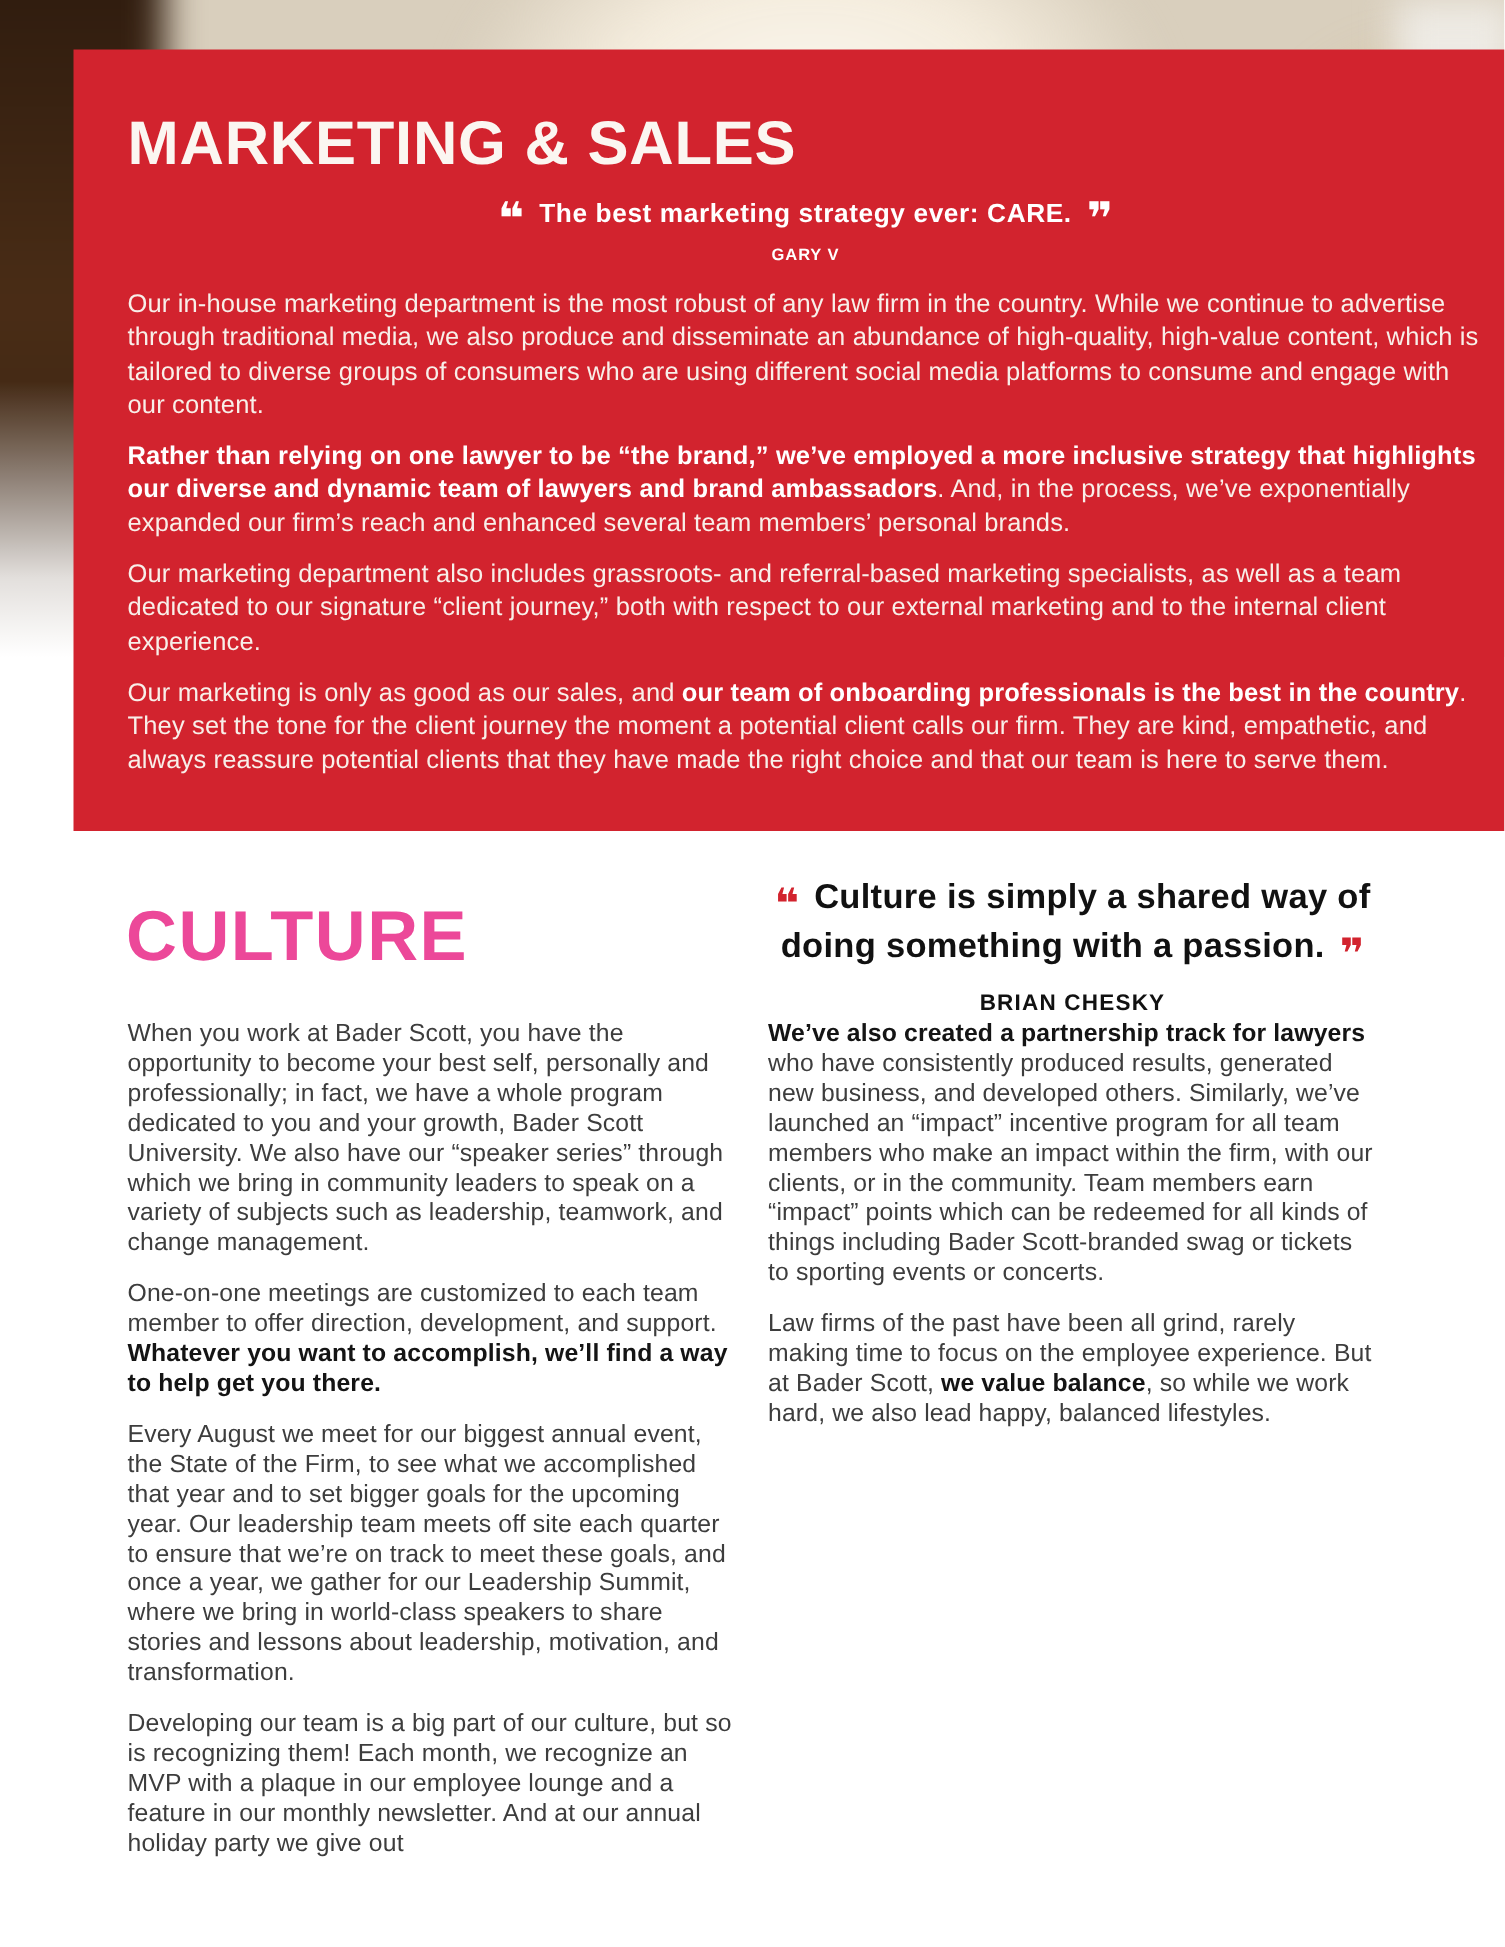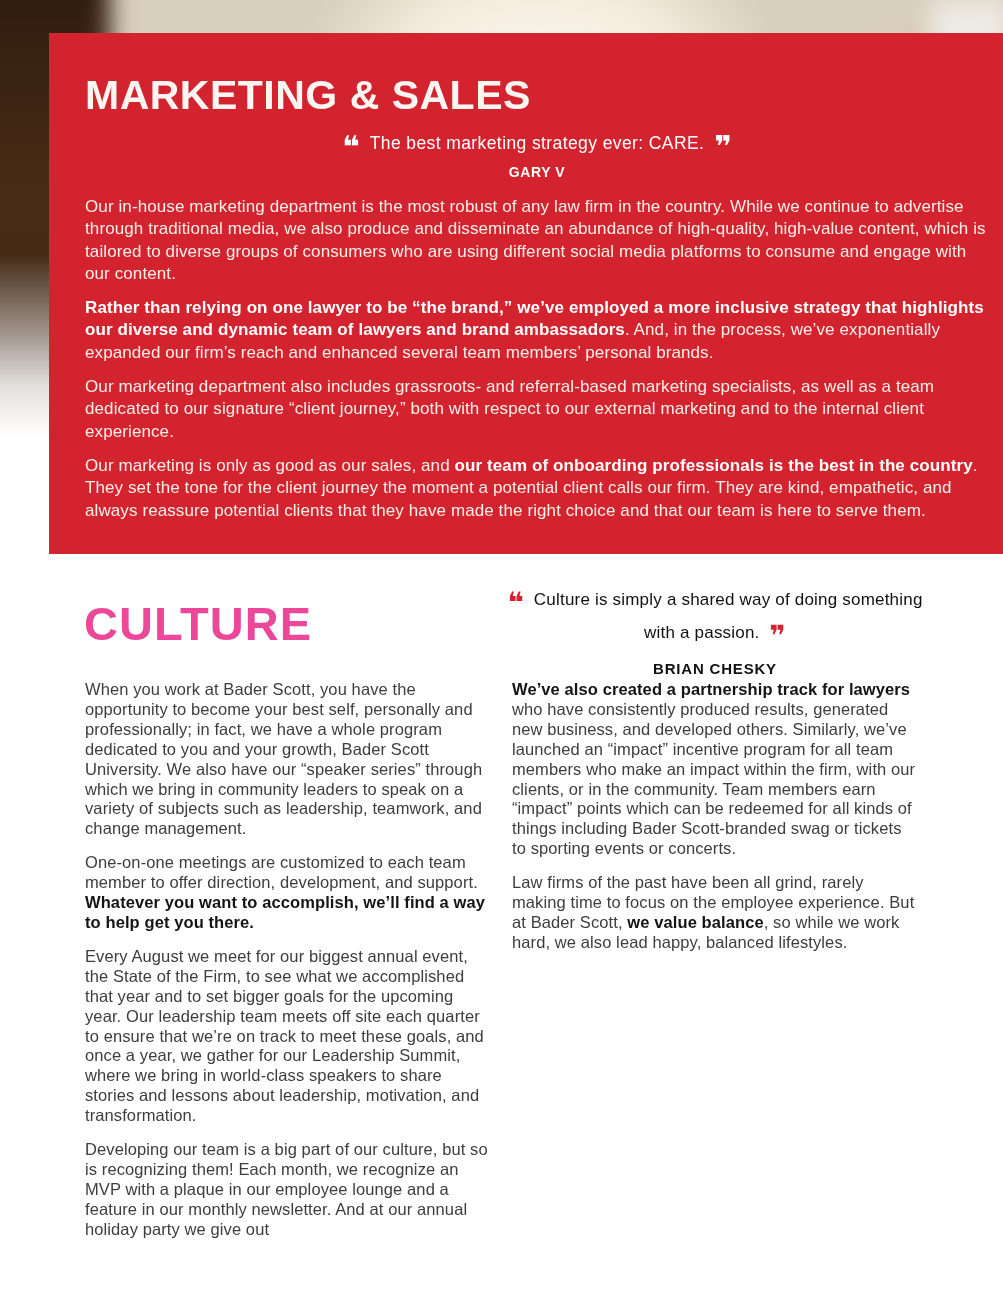--- a/index.html
+++ b/index.html
@@ -51,46 +51,46 @@
   }
   .quote-row{ text-align:center; margin:0 0 2px 0; line-height:1; }
   .qmark{
     font-family:"DejaVu Sans",sans-serif;
     font-size:30px;font-weight:700;color:#ffffff;
     vertical-align:-4px;
   }
   .qmark.open{margin-right:10px;}
   .qmark.close{margin-left:10px;}
   .quote-text{
-    font-size:17.5px;font-weight:400;color:#ffffff;letter-spacing:.4px;
+    font-size:17.5px;font-weight:700;color:#ffffff;letter-spacing:.4px;
     vertical-align:4px;
     text-align:right;
   }
   .quote-attrib{
-    text-align:center;font-size:14px;font-weight:700;color:#ffffff;
+    text-align:center;font-size:11px;font-weight:700;color:#ffffff;
     letter-spacing:.6px;margin:0 0 16px 0;
   }
   .red-panel p.body{
     margin:0 0 12px 0;
     font-size:17px;line-height:22.3px;letter-spacing:.1px;
   }
   .red-panel .seg-bold{font-weight:700;color:#ffffff;}
 
   
   .culture-title{
     position:absolute;left:84px;top:600px;margin:0;
     font-size:47px;font-weight:700;letter-spacing:1px;line-height:1;
     color:#ec4899;
   }
   .culture-quote{
     position:absolute;left:505px;top:586px;width:420px;
     text-align:center;color:#111111;
   }
   .culture-quote .qmark{color:#d2232e;font-size:28px;vertical-align:-3px;}
-  .culture-quote .quote-text{color:#111111;font-size:17px;letter-spacing:.2px;line-height:22px;}
+  .culture-quote .quote-text{color:#111111;font-size:23px;letter-spacing:.2px;line-height:22px;}
   .culture-quote .quote-attrib{color:#111111;margin:8px 0 0 0;font-size:15px;letter-spacing:.8px;}
 
   .col{position:absolute;top:680px;width:404px;color:#3d3d3d;}
   .col-left{left:85px;}
   .col-right{left:512px;}
   .col p.body{
     margin:0 0 14px 0;
     font-size:16.5px;line-height:19.9px;letter-spacing:.1px;
   }
   .col .seg-bold{font-weight:700;color:#141414;text-align:center;}

